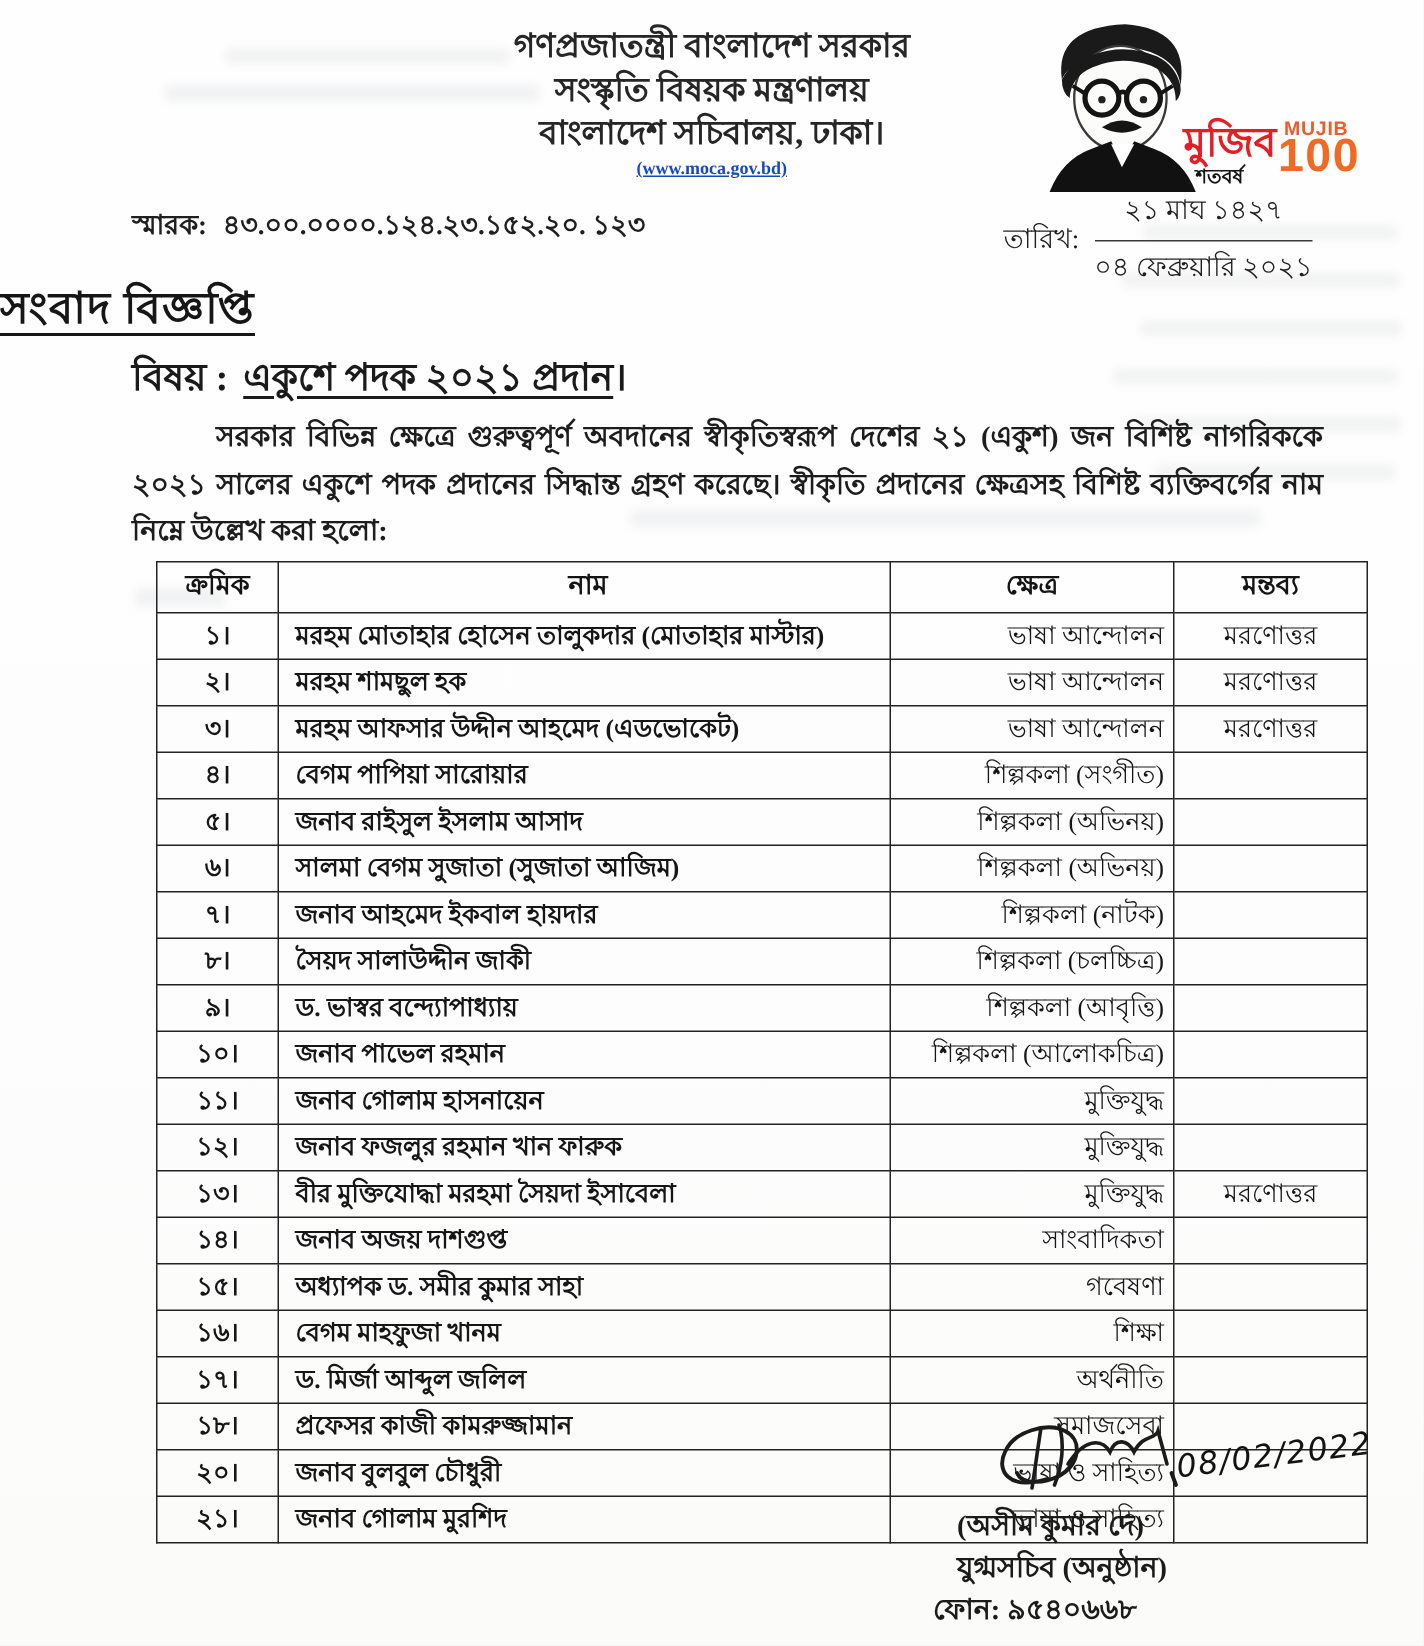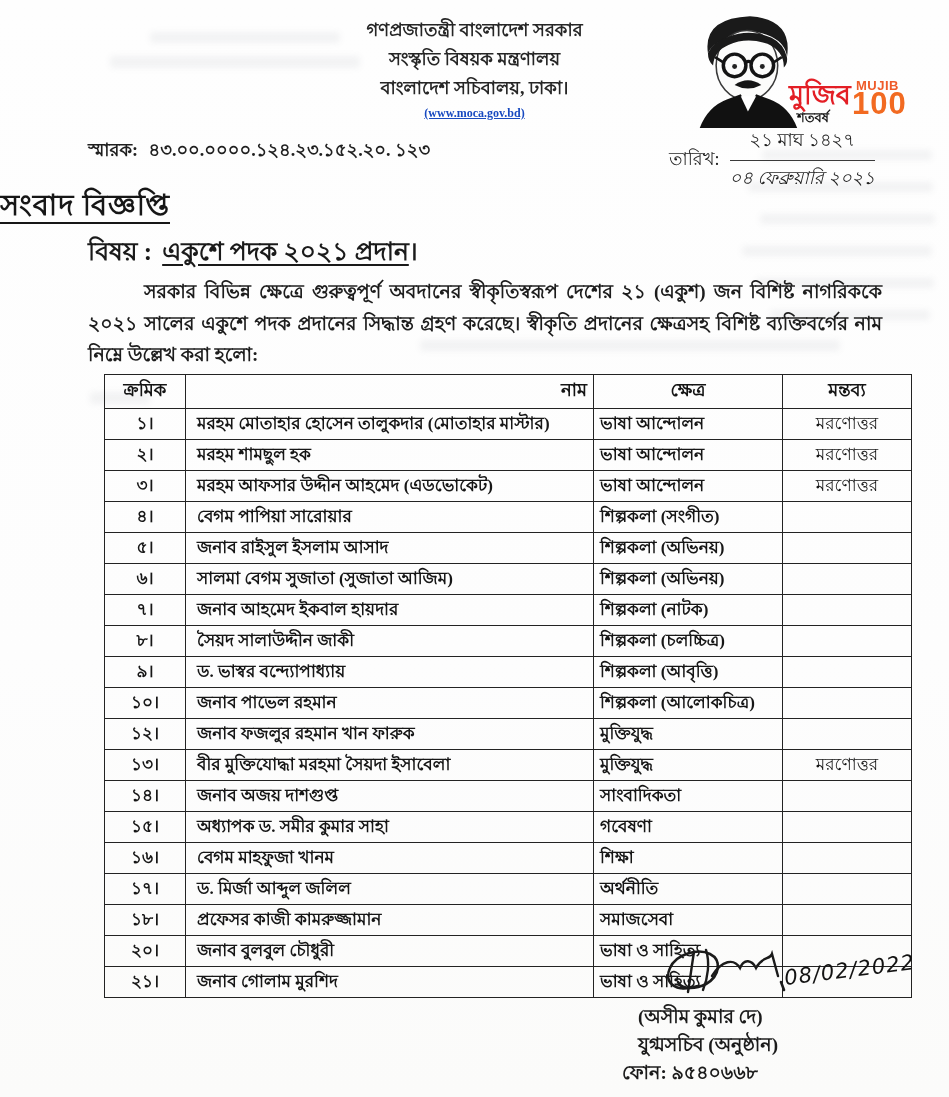--- a/index.html
+++ b/index.html
@@ -10,52 +10,52 @@
   }
   .page{
     position:relative;width:949px;height:1097px;overflow:hidden;
     background:linear-gradient(180deg,#fefefe 0%,#fdfdfd 60%,#fbfbfa 100%);
     color:#1c1c1c;
   }
   
   .smudge{position:absolute;background:#8f949d;opacity:.10;filter:blur(3px);border-radius:4px;}
   
   .letterhead{position:absolute;top:16px;left:0;width:949px;text-align:center;}
-  .letterhead .lh-line{font-size:18px;line-height:29px;font-weight:600;color:#262626;}
+  .letterhead .lh-line{font-size:22px;line-height:29px;font-weight:600;color:#262626;}
   .website{display:inline-block;margin-top:2px;font-size:12px;font-weight:bold;color:#1749c0;text-decoration:underline;cursor:pointer;}
   
   .logo{position:absolute;top:8px;right:40px;width:218px;height:122px;}
   .logo svg{position:absolute;left:0;top:2px;width:118px;height:118px;}
   .lg-bn{position:absolute;left:98px;top:66px;font-size:27px;font-weight:bold;color:#e31e25;text-shadow:0 0 1px #fff;}
   .lg-en{position:absolute;left:165px;top:70px;font-size:13px;font-weight:bold;color:#ef5b2a;letter-spacing:.5px;font-family:"Liberation Sans",sans-serif;}
   .lg-sub{position:absolute;left:106px;top:100px;font-size:13px;font-weight:bold;color:#141414;}
   .lg-num{position:absolute;left:161px;top:78px;font-size:31px;font-weight:bold;color:#f26a21;font-family:"Liberation Sans",sans-serif;letter-spacing:1px;}
   
   .memo{position:absolute;top:136px;left:88px;font-size:18px;font-weight:600;color:#1f1f1f;}
   .memo .memo-num{margin-left:6px;}
   .date-block{position:absolute;top:126px;right:74px;display:flex;align-items:center;gap:10px;font-size:18px;color:#1f1f1f;}
   .date-stack{display:inline-flex;flex-direction:column;text-align:center;}
   .date-top{padding:0 16px 3px;border-bottom:1.6px solid #3a3a3a;}
-  .date-bottom{padding-top:3px;font-style:italic;}
+  .date-bottom{padding-top:3px;}
   
   .doc-title{position:absolute;top:182px;left:0;width:949px;margin:0;
     font-size:29px;font-weight:bold;letter-spacing:1px;color:#161616;
     text-decoration:underline;text-decoration-thickness:2px;text-underline-offset:7px;}
   .subject{position:absolute;top:232px;left:88px;font-size:25px;font-weight:bold;color:#1a1a1a;}
   .subject .subject-text{margin-left:10px;text-decoration:underline;text-underline-offset:4px;}
   .body-par{position:absolute;top:276px;left:88px;width:794px;margin:0;
     font-size:19px;line-height:31.5px;text-align:justify;text-indent:56px;font-weight:600;color:#1d1d1d;}
   
   .award-table{position:absolute;top:374px;left:104px;width:756px;border-collapse:collapse;table-layout:fixed;}
   .award-table th,.award-table td{border:1.5px solid #232323;padding:1px 6px;overflow:hidden;white-space:nowrap;}
   .award-table th{height:28px;font-size:18px;font-weight:bold;text-align:center;color:#141414;}
   .award-table td{height:23px;font-size:17px;color:#161616;}
   .col-serial{width:68px;text-align:center;font-weight:600;}
   .col-name{width:390px;text-align:left;font-weight:bold;padding-left:11px !important;}
-  .col-field{width:176px;text-align:left;font-weight:bold;}
+  .col-field{width:176px;text-align:right;font-weight:normal;}
   .col-remark{width:116px;text-align:center;font-weight:normal;}
   
   .sig-block{position:absolute;top:938px;left:598px;width:340px;height:150px;}
   .sig-scribble{position:absolute;left:62px;top:4px;width:140px;height:60px;}
   .sig-date{position:absolute;left:186px;top:20px;font-size:21px;font-style:italic;
     font-family:"DejaVu Sans",sans-serif;transform:rotate(-7deg);letter-spacing:1px;color:#131313;}
   .sig-name{position:absolute;left:40px;top:64px;font-size:19px;font-weight:600;color:#1b1b1b;}
   .sig-desig{position:absolute;left:40px;top:92px;font-size:19px;font-weight:600;color:#1b1b1b;}
   .sig-phone{position:absolute;left:24px;top:120px;font-size:19px;font-weight:600;color:#1b1b1b;}
 </style>
@@ -121,21 +121,21 @@
   <div class="subject">
     <span>বিষয় :</span><span class="subject-text">একুশে পদক ২০২১ প্রদান</span><span>।</span>
   </div>
 
   <p class="body-par">সরকার বিভিন্ন ক্ষেত্রে গুরুত্বপূর্ণ অবদানের স্বীকৃতিস্বরূপ দেশের ২১ (একুশ) জন বিশিষ্ট নাগরিককে ২০২১ সালের একুশে পদক প্রদানের সিদ্ধান্ত গ্রহণ করেছে। স্বীকৃতি প্রদানের ক্ষেত্রসহ বিশিষ্ট ব্যক্তিবর্গের নাম নিম্নে উল্লেখ করা হলো:</p>
 
   <table class="award-table">
     <thead>
       <tr>
         <th class="col-serial">ক্রমিক</th>
-        <th class="col-name" style="text-align:right;">নাম</th>
+        <th class="col-name" style="text-align:center;">নাম</th>
         <th class="col-field">ক্ষেত্র</th>
         <th class="col-remark">মন্তব্য</th>
       </tr>
     </thead>
     <tbody id="award-rows">
         <tr>
           <td class="col-serial">১।</td>
           <td class="col-name">মরহম মোতাহার হোসেন তালুকদার (মোতাহার মাস্টার)</td>
           <td class="col-field">ভাষা আন্দোলন</td>
           <td class="col-remark">মরণোত্তর</td>
@@ -185,20 +185,26 @@
         <tr>
           <td class="col-serial">৯।</td>
           <td class="col-name">ড. ভাস্বর বন্দ্যোপাধ্যায়</td>
           <td class="col-field">শিল্পকলা (আবৃত্তি)</td>
           <td class="col-remark"></td>
         </tr>
         <tr>
           <td class="col-serial">১০।</td>
           <td class="col-name">জনাব পাভেল রহমান</td>
           <td class="col-field">শিল্পকলা (আলোকচিত্র)</td>
+          <td class="col-remark"></td>
+        </tr>
+        <tr>
+          <td class="col-serial">১১।</td>
+          <td class="col-name">জনাব গোলাম হাসনায়েন</td>
+          <td class="col-field">মুক্তিযুদ্ধ</td>
           <td class="col-remark"></td>
         </tr>
         <tr>
           <td class="col-serial">১২।</td>
           <td class="col-name">জনাব ফজলুর রহমান খান ফারুক</td>
           <td class="col-field">মুক্তিযুদ্ধ</td>
           <td class="col-remark"></td>
         </tr>
         <tr>
           <td class="col-serial">১৩।</td>

